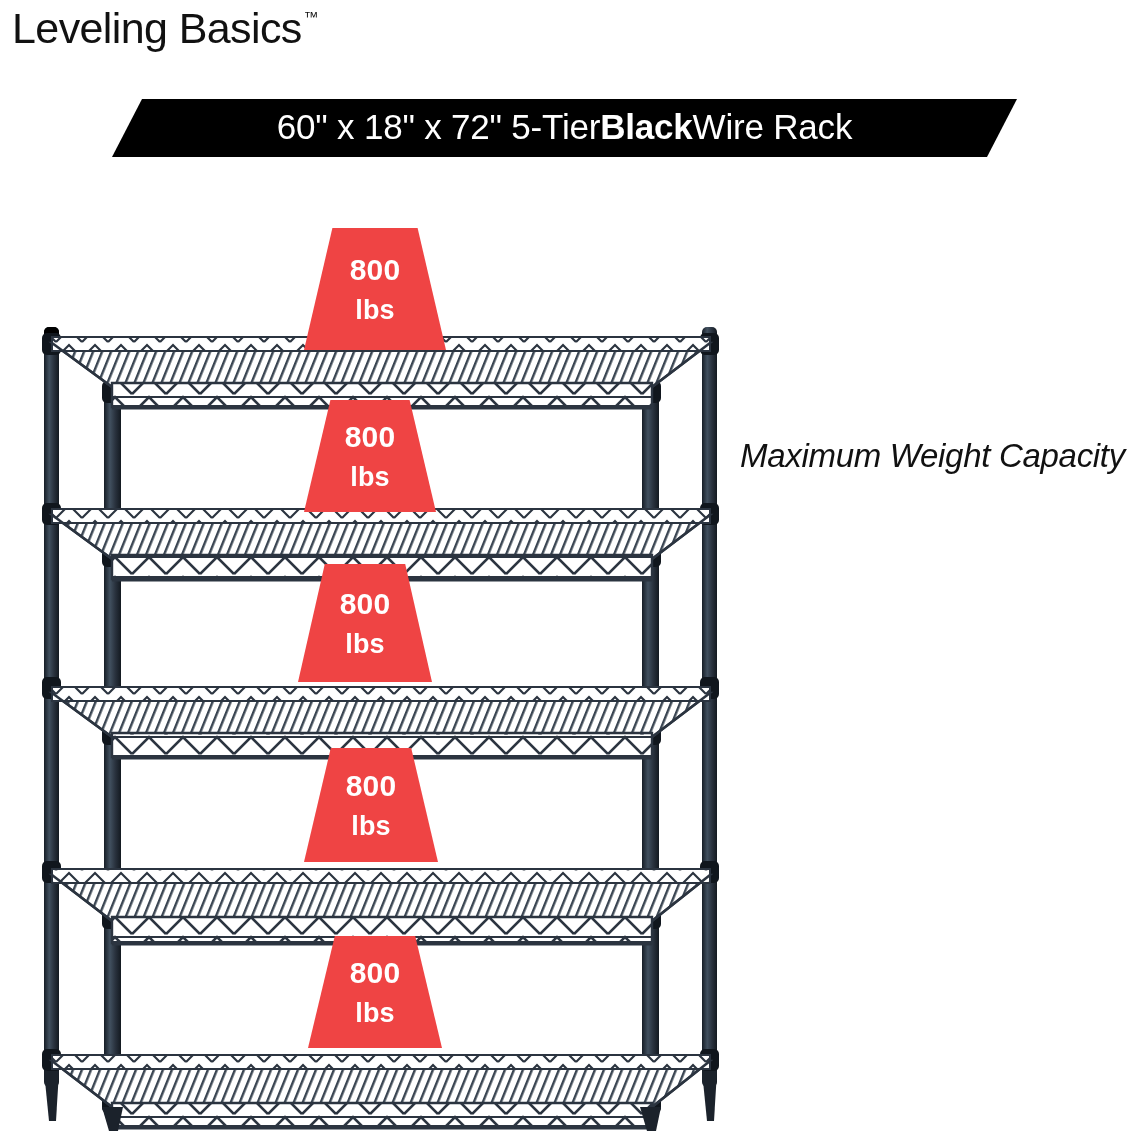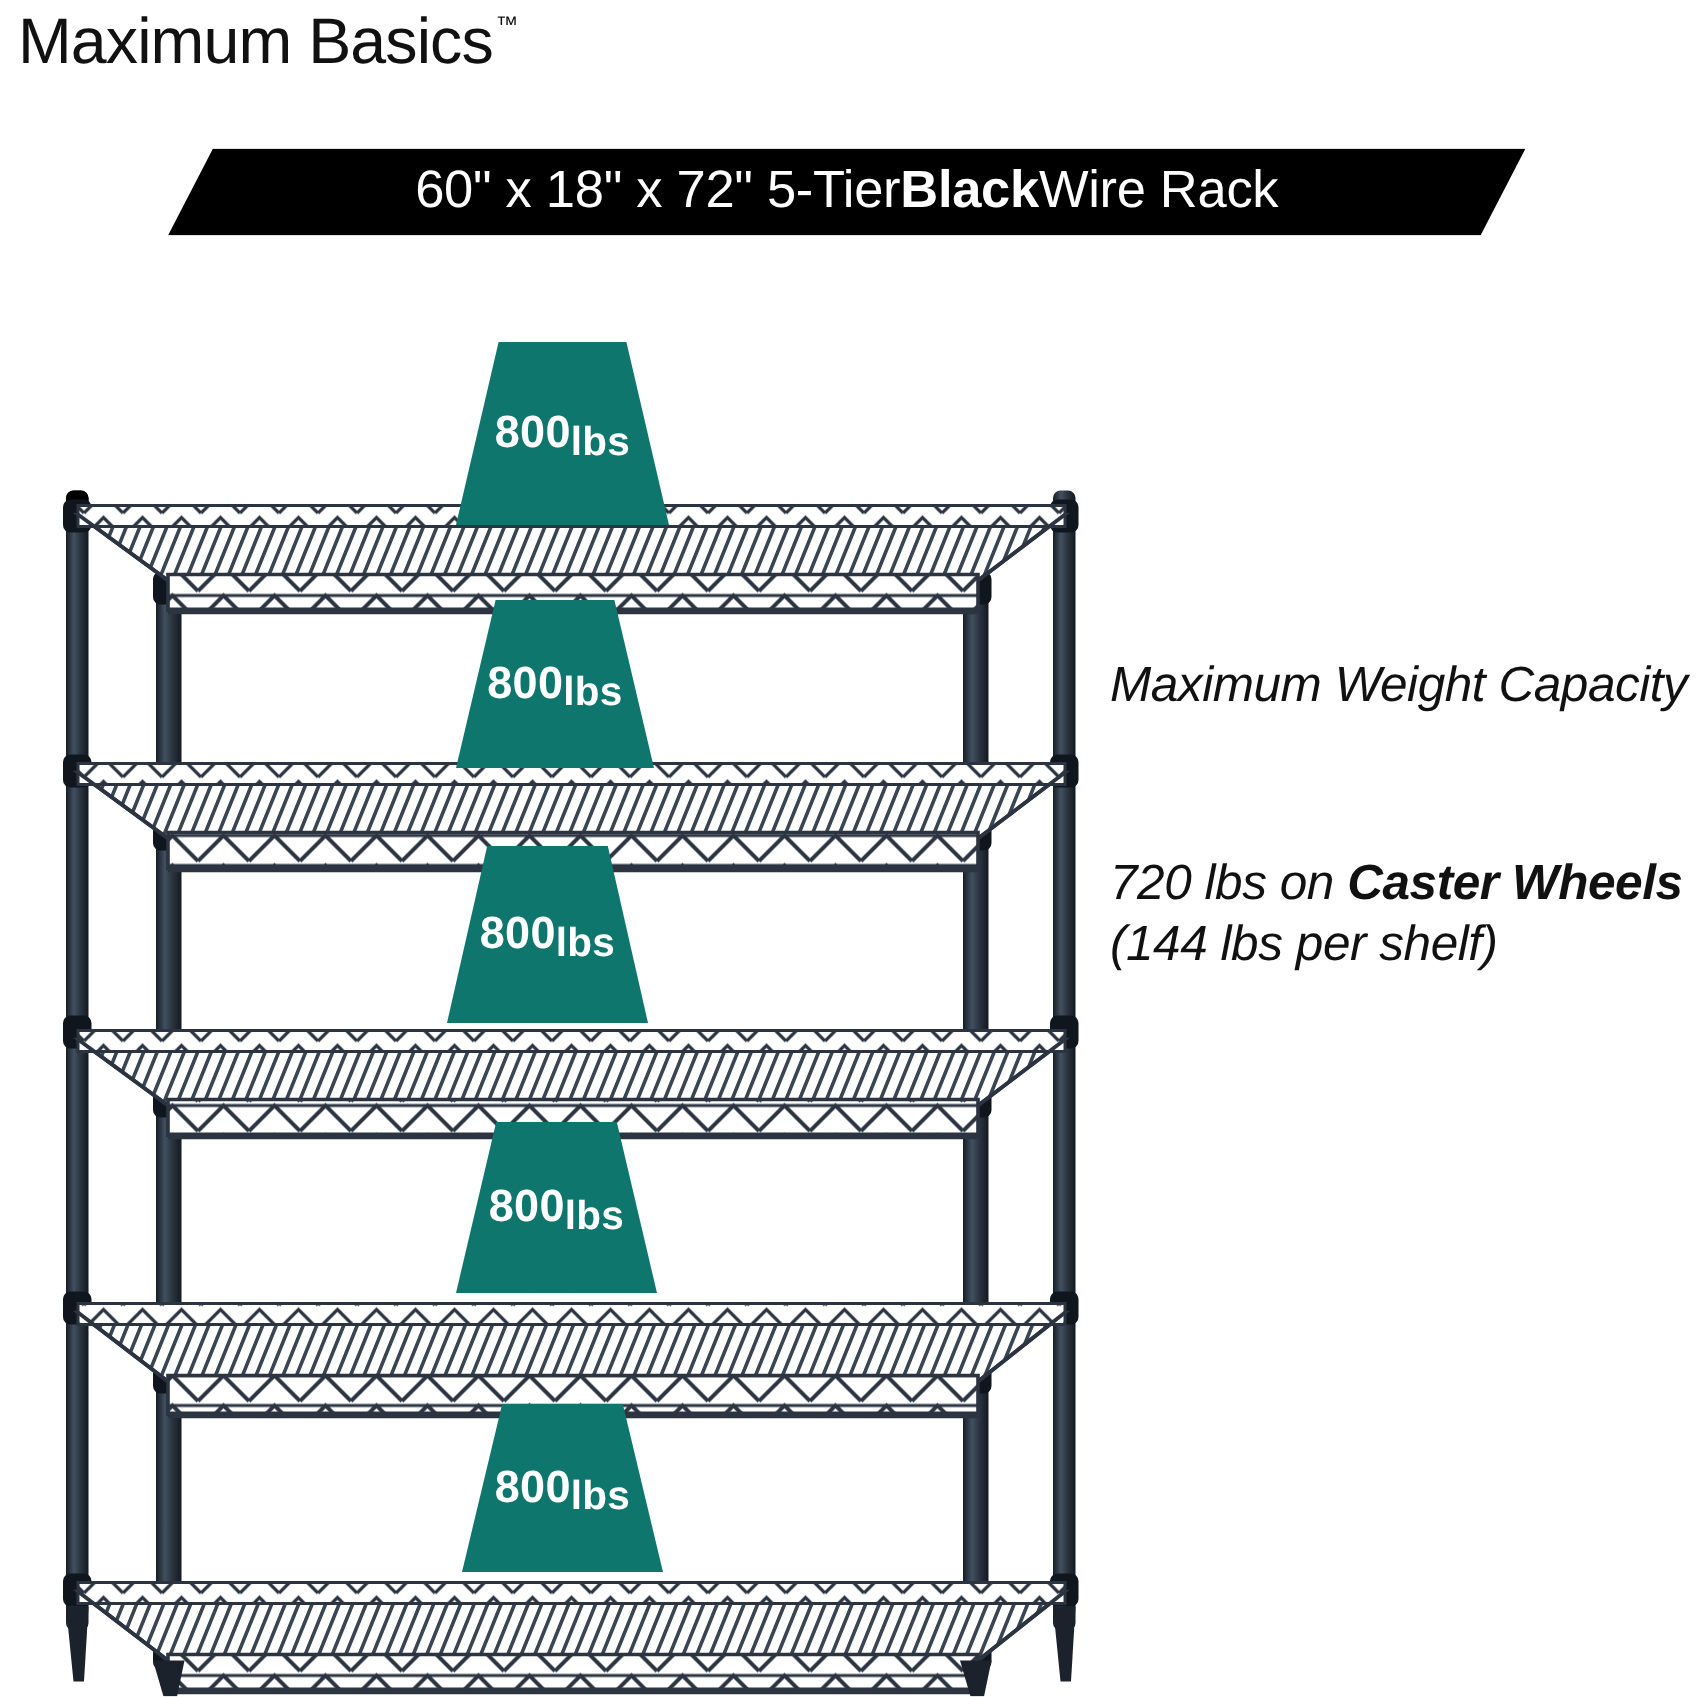--- a/index.html
+++ b/index.html
@@ -58,42 +58,42 @@
   
   .rack{
     position:absolute; left:30px; top:215px;
     width:710px; height:916px;
   }
   .rack svg{ display:block; width:100%; height:100%; }
 
   
   .badge{
     position:absolute;
-    background:#0f766e;
-    display:flex; 
+    background:#ef4444;
+    display:flex; flex-direction:column;
     align-items:center; justify-content:center;
     color:#ffffff; font-weight:700;
     line-height:1.04; letter-spacing:0.2px;
     -webkit-clip-path: polygon(20% 0, 80% 0, 100% 100%, 0 100%);
     clip-path: polygon(20% 0, 80% 0, 100% 100%, 0 100%);
   }
   .badge .num{ font-size:30px; }
   .badge .unit{ font-size:27px; margin-top:10px; }
 
   .badge-1{ left:304px; top:228px;  width:142px; height:122px; }
   .badge-2{ left:304px; top:400px;  width:132px; height:112px; }
   .badge-3{ left:298px; top:564px;  width:134px; height:118px; }
   .badge-4{ left:304px; top:748px;  width:134px; height:114px; }
   .badge-5{ left:308px; top:936px;  width:134px; height:112px; }
 </style>
 </head>
 <body>
 
 <div class="brand">
-  <span>Maximum Basics</span><span class="tm">™</span>
+  <span>Leveling Basics</span><span class="tm">™</span>
 </div>
 
 <div class="banner-wrap">
   <div class="banner-shape"></div>
   <div class="banner-text">
     <span>60" x 18" x 72" 5-Tier </span>
       <b>Black</b>
       <span> Wire Rack</span>
   </div>
 </div>
@@ -241,16 +241,13 @@
 </div>
 <div class="badge badge-5">
   <span class="num">800</span>
   <span class="unit">lbs</span>
 </div>
 
 <div class="copy">
   <div class="heading">Maximum Weight Capacity</div>
   <div class="gap-1"></div>
   <div class="gap-2"></div>
-  <div class="para">
-    <span>720 lbs on </span><b>Caster Wheels</b><span> (144 lbs per shelf)</span>
-  </div>
 </div>
 
 </body></html>

